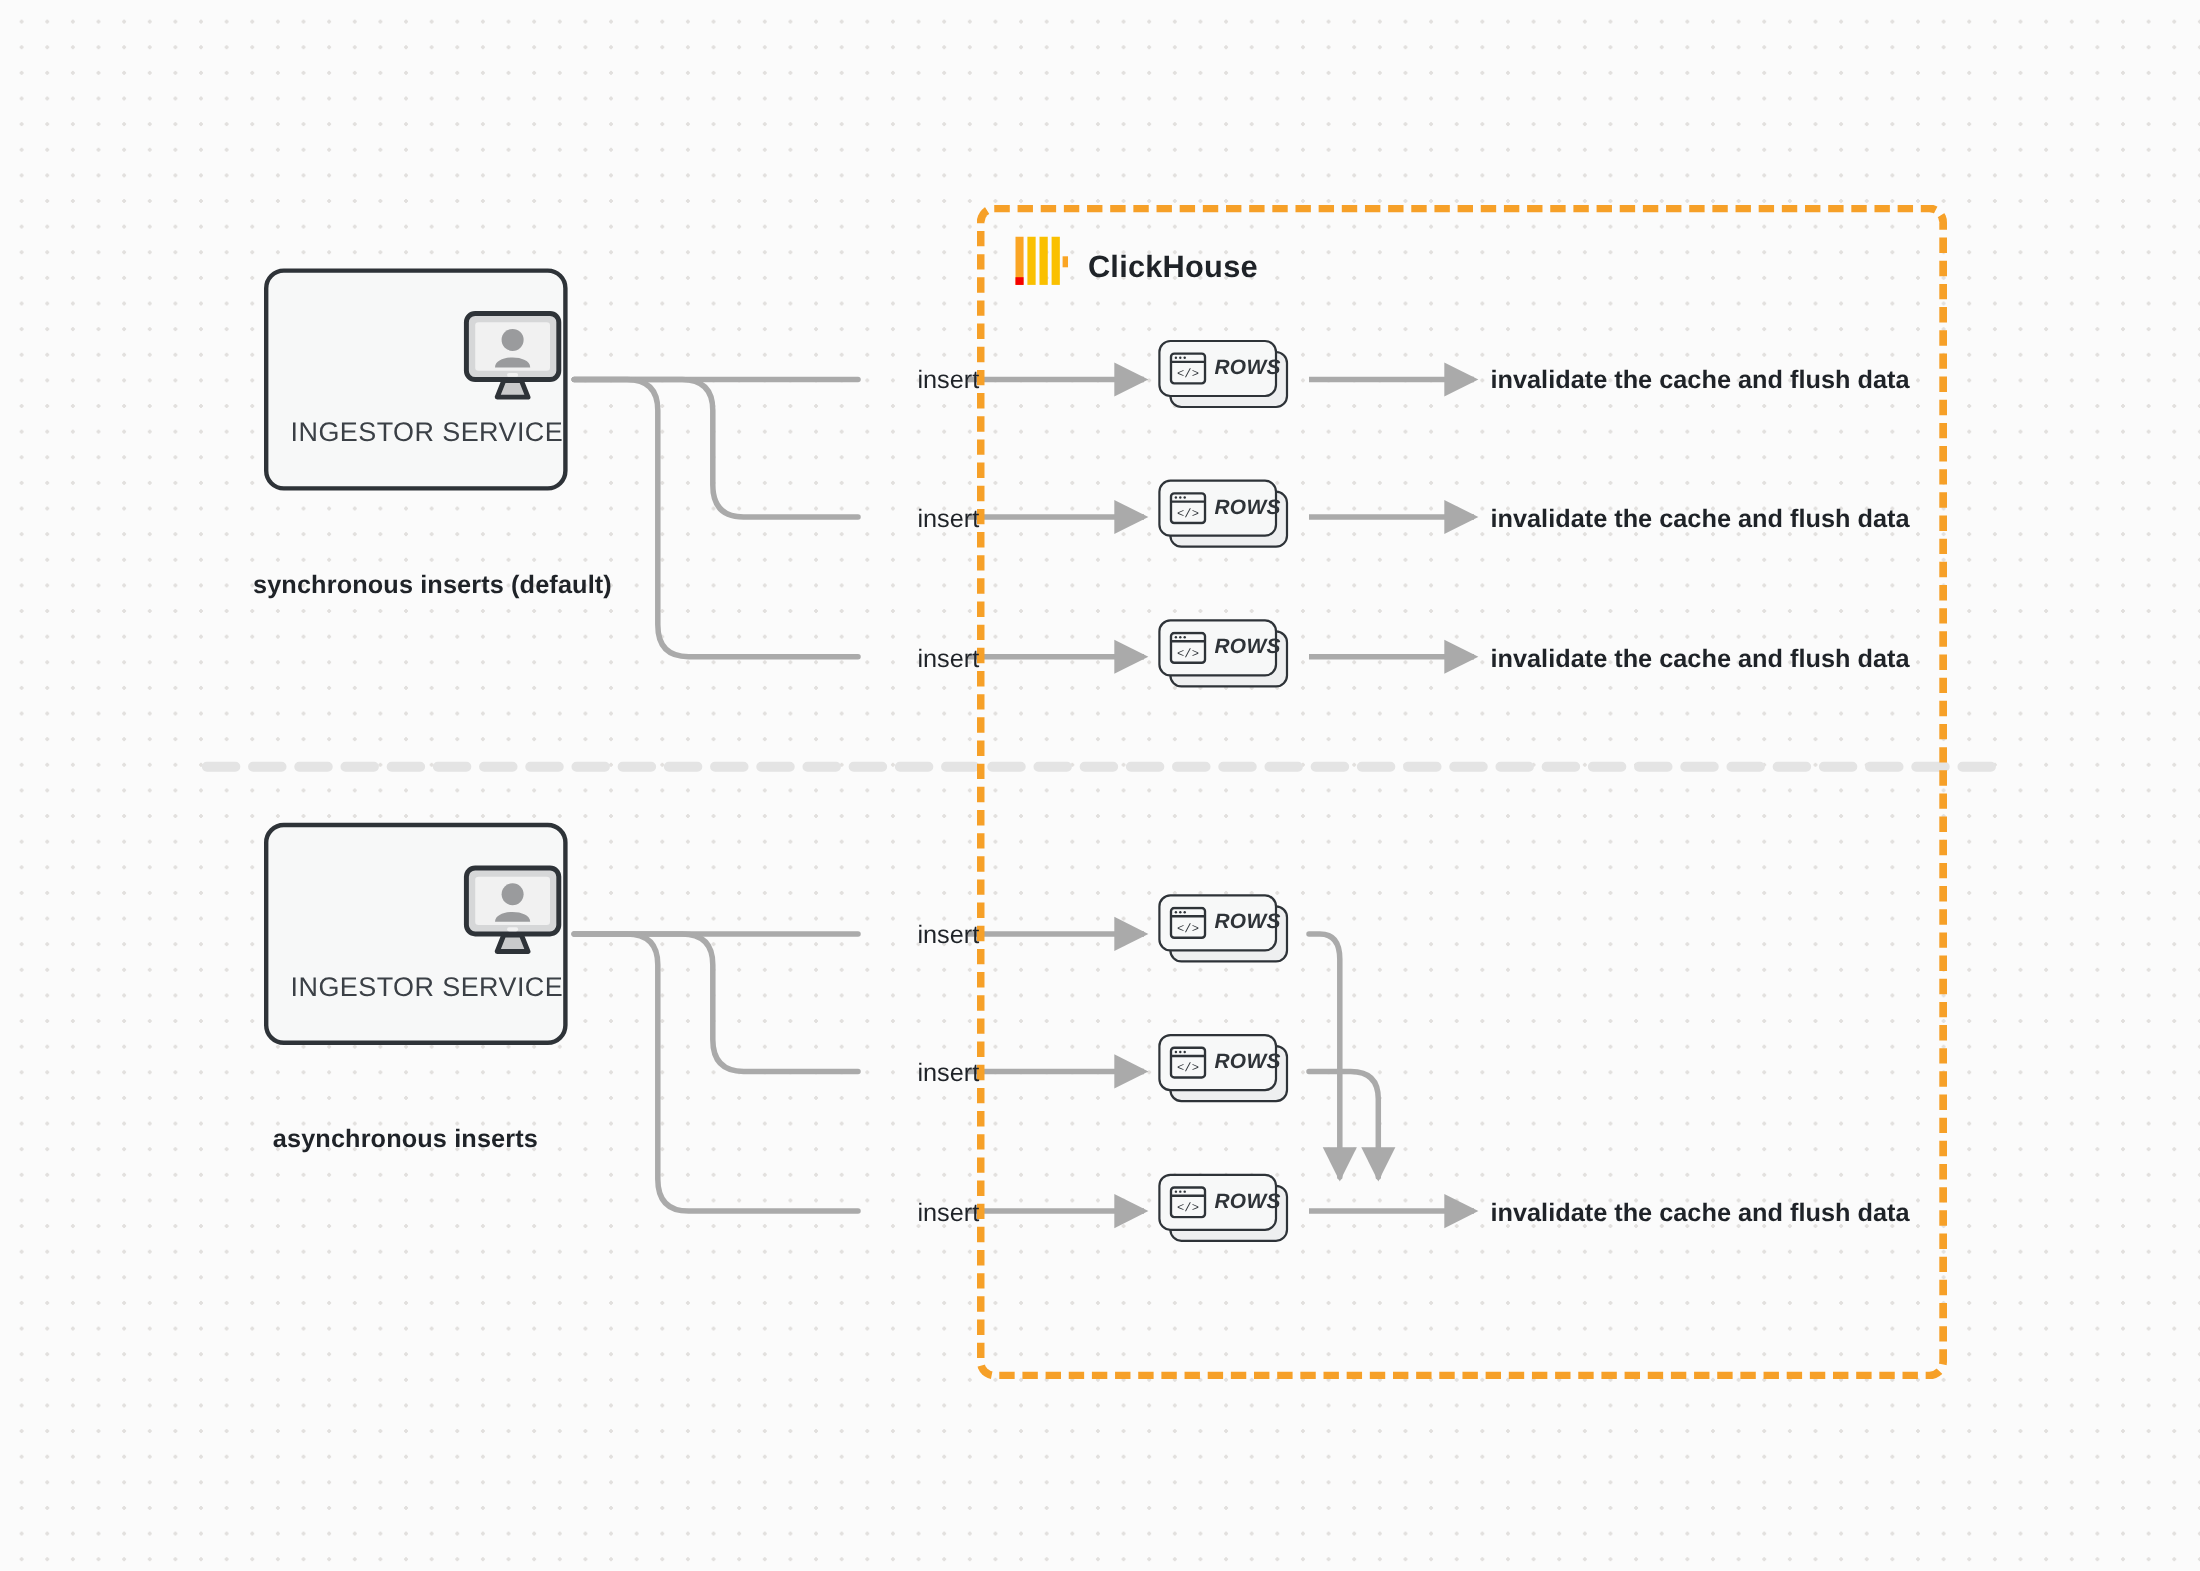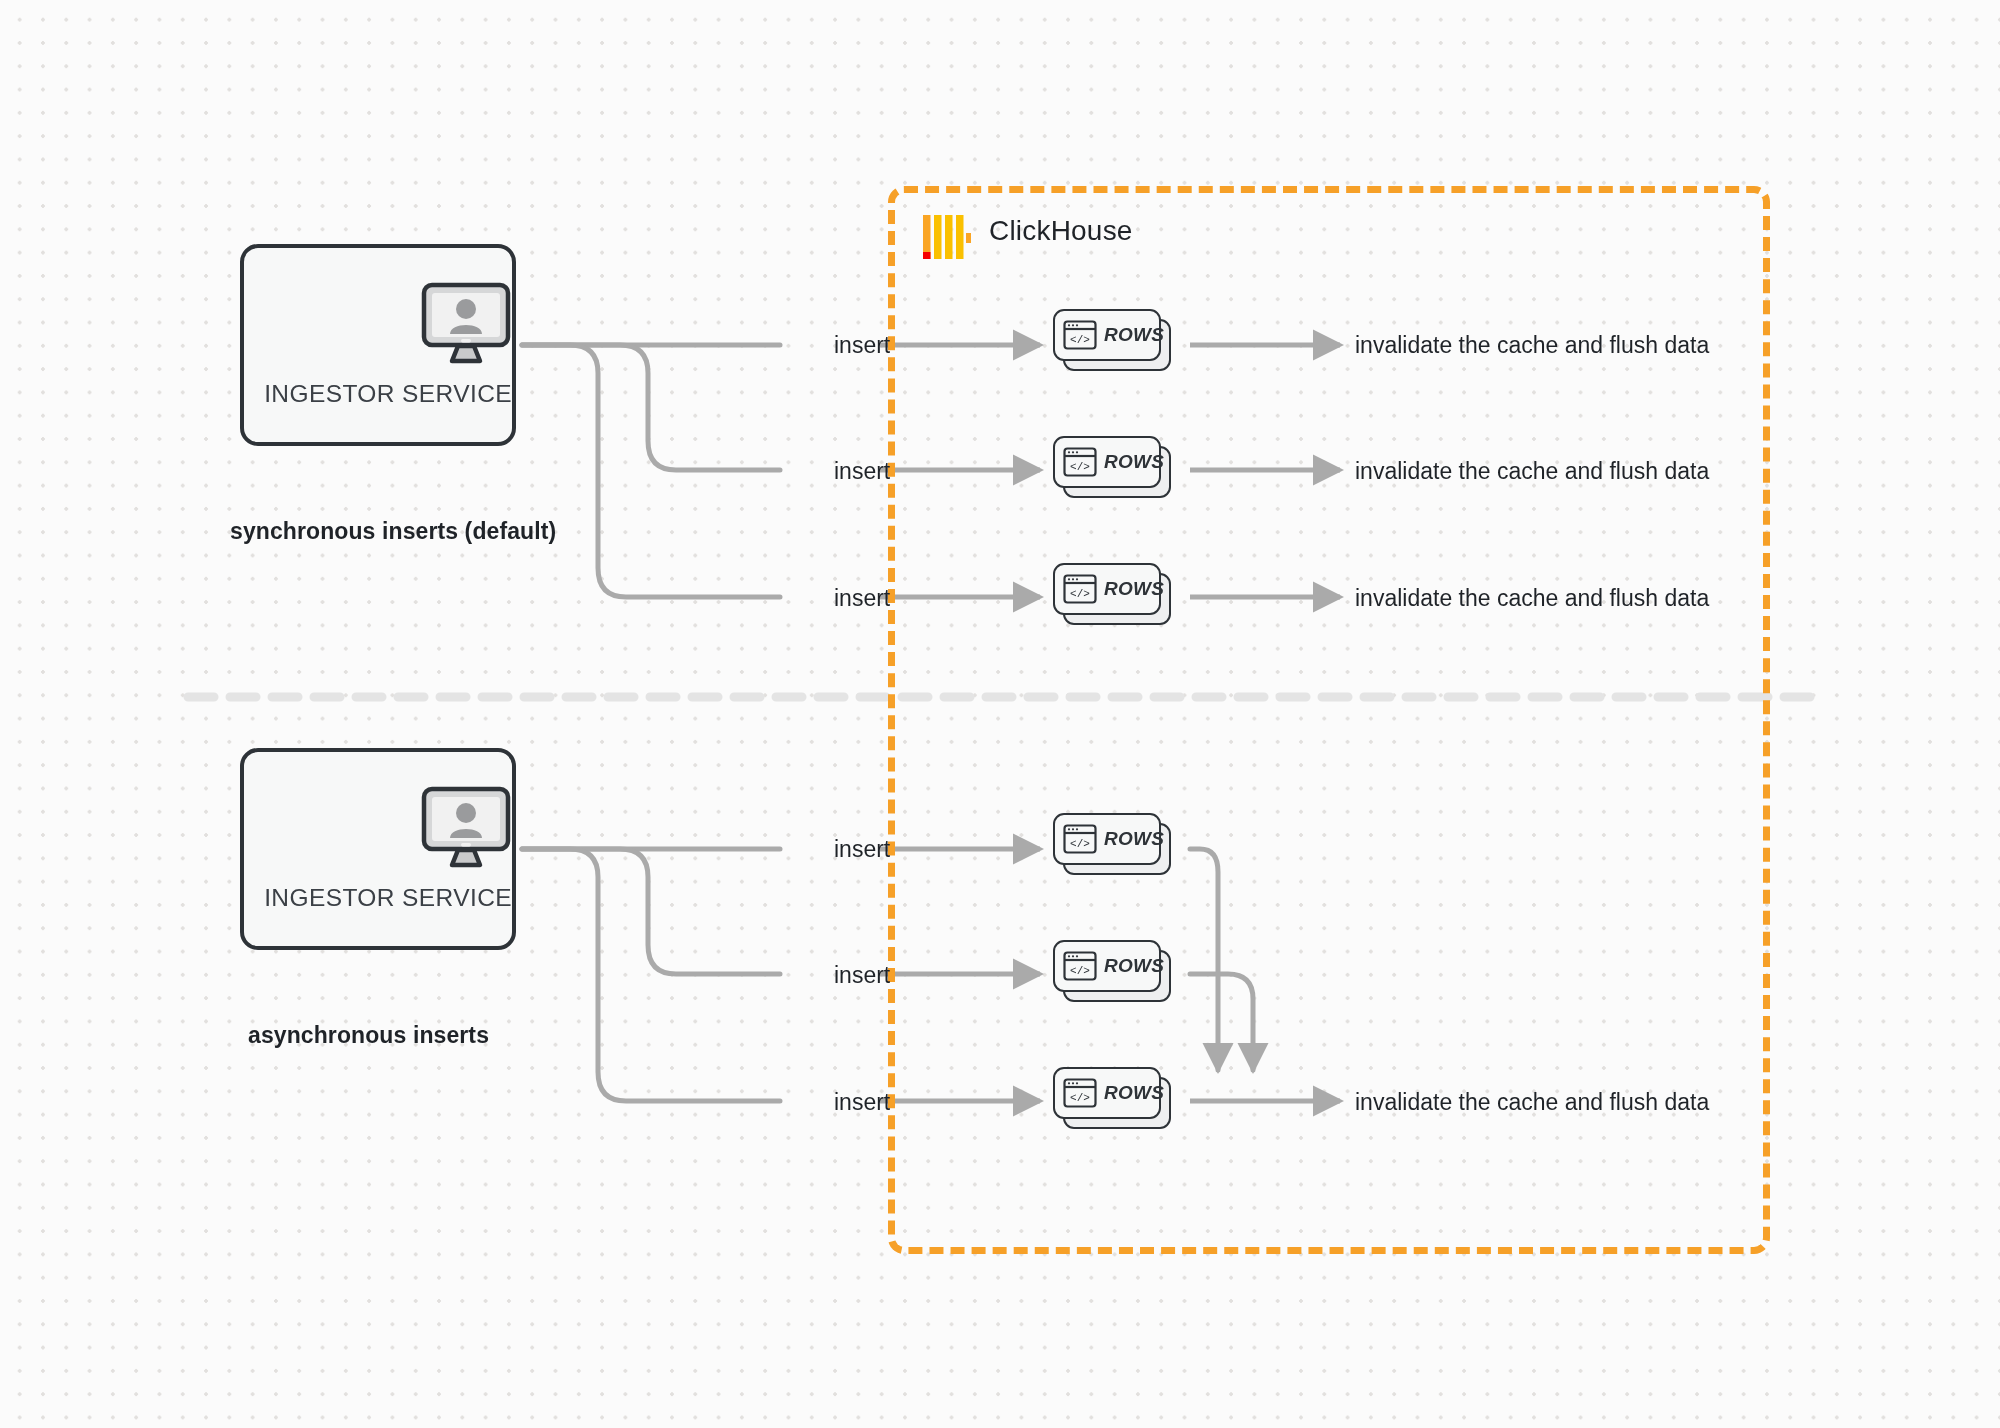--- a/index.html
+++ b/index.html
@@ -62,22 +62,23 @@
   .ch-container {
     position: absolute;
     box-sizing: border-box;
     border: 7px dashed #f6a028;
     border-radius: 16px;
     background: transparent;
   }
   .ch-logo-wrap {
     position: absolute;
     display: flex;
-    align-items: flex-start;
+    align-items: flex-end;
     gap: 18px;
+    font-weight: bold;
   }
   .ch-logo { display: block; }
   .ch-logo-text {
     font-size: 28px;
     color: #1f2328;
     white-space: nowrap;
     letter-spacing: 0.2px;
   }
 
   
@@ -123,20 +124,21 @@
     font-size: 23px;
     color: #1f2328;
     white-space: nowrap;
     margin-left: 44px;
   }
   .out-label {
     position: absolute;
     font-size: 23px;
     color: #1f2328;
     white-space: nowrap;
+    font-weight: bold;
   }
 </style>
 </head>
 <body>
 
 <div id="canvas">
 
   <svg id="svg-layer" viewBox="0 0 2000 1428" xmlns="http://www.w3.org/2000/svg">
     <defs>
       <marker id="arrowhead" markerWidth="7" markerHeight="7" refX="5.4" refY="3.5" orient="auto" markerUnits="strokeWidth">

